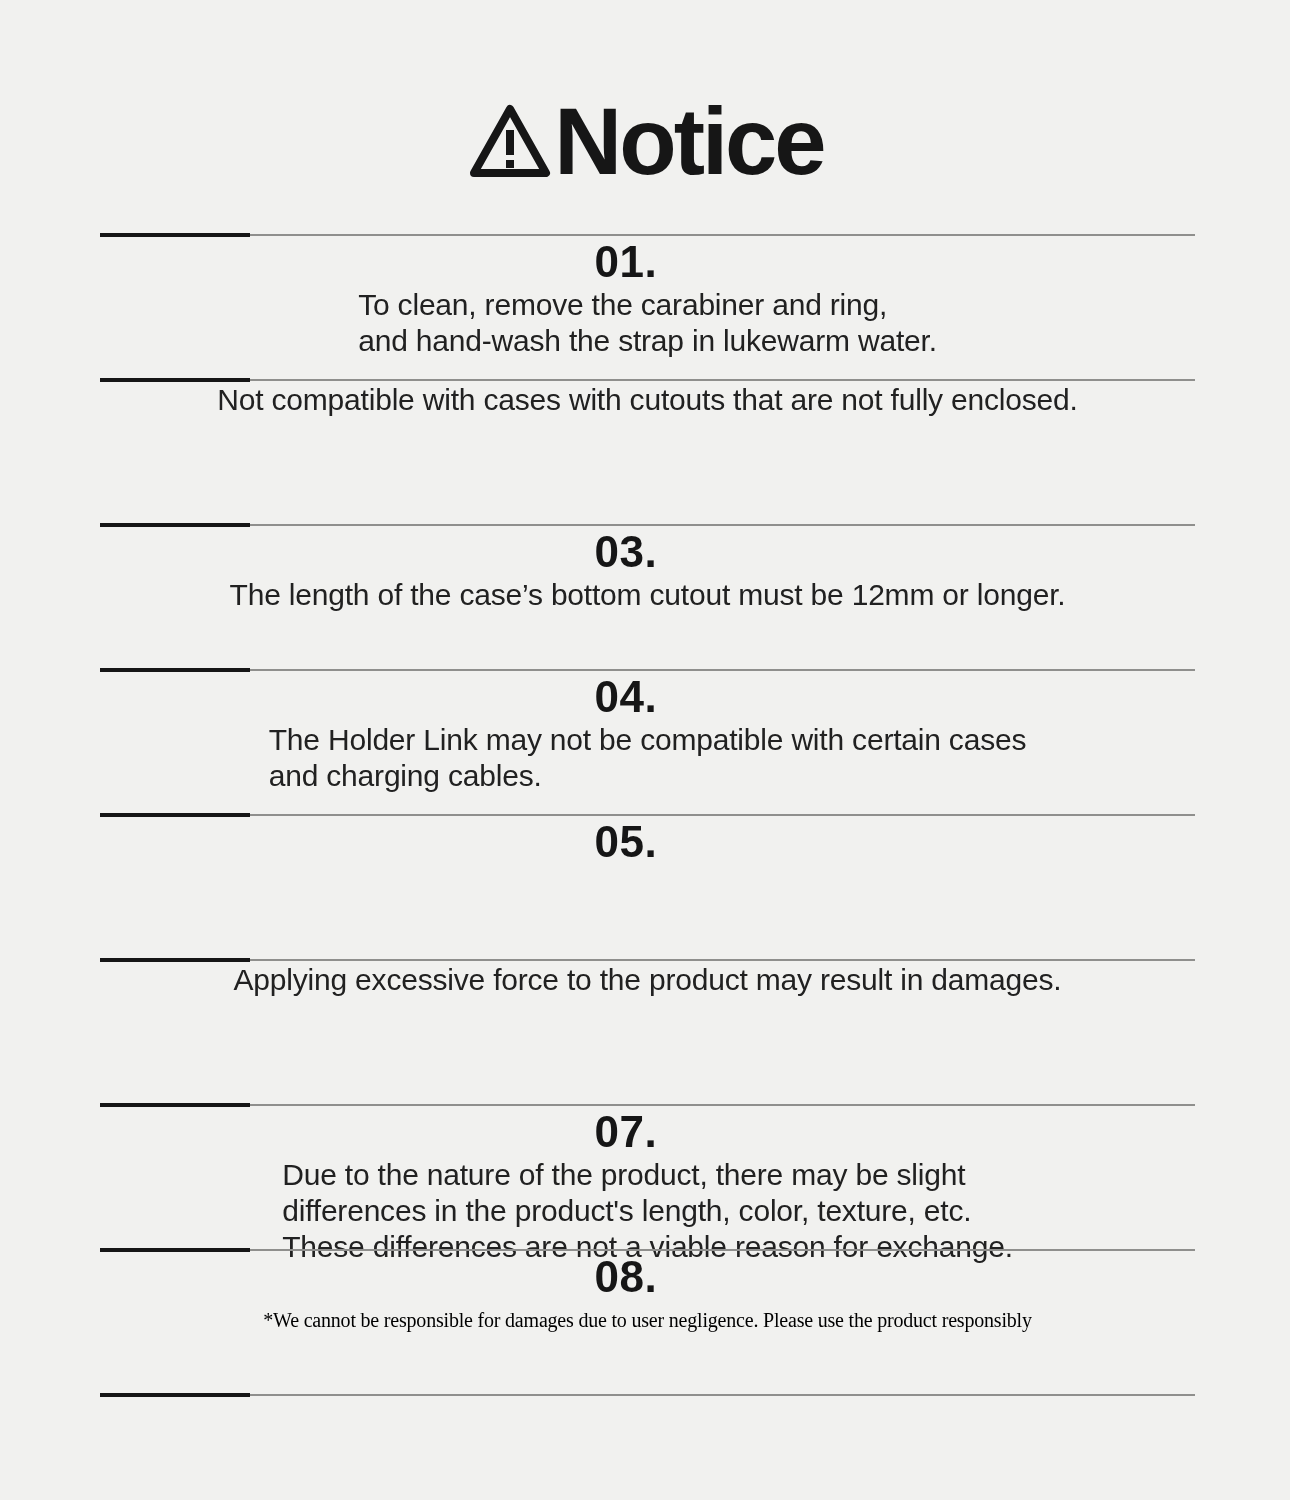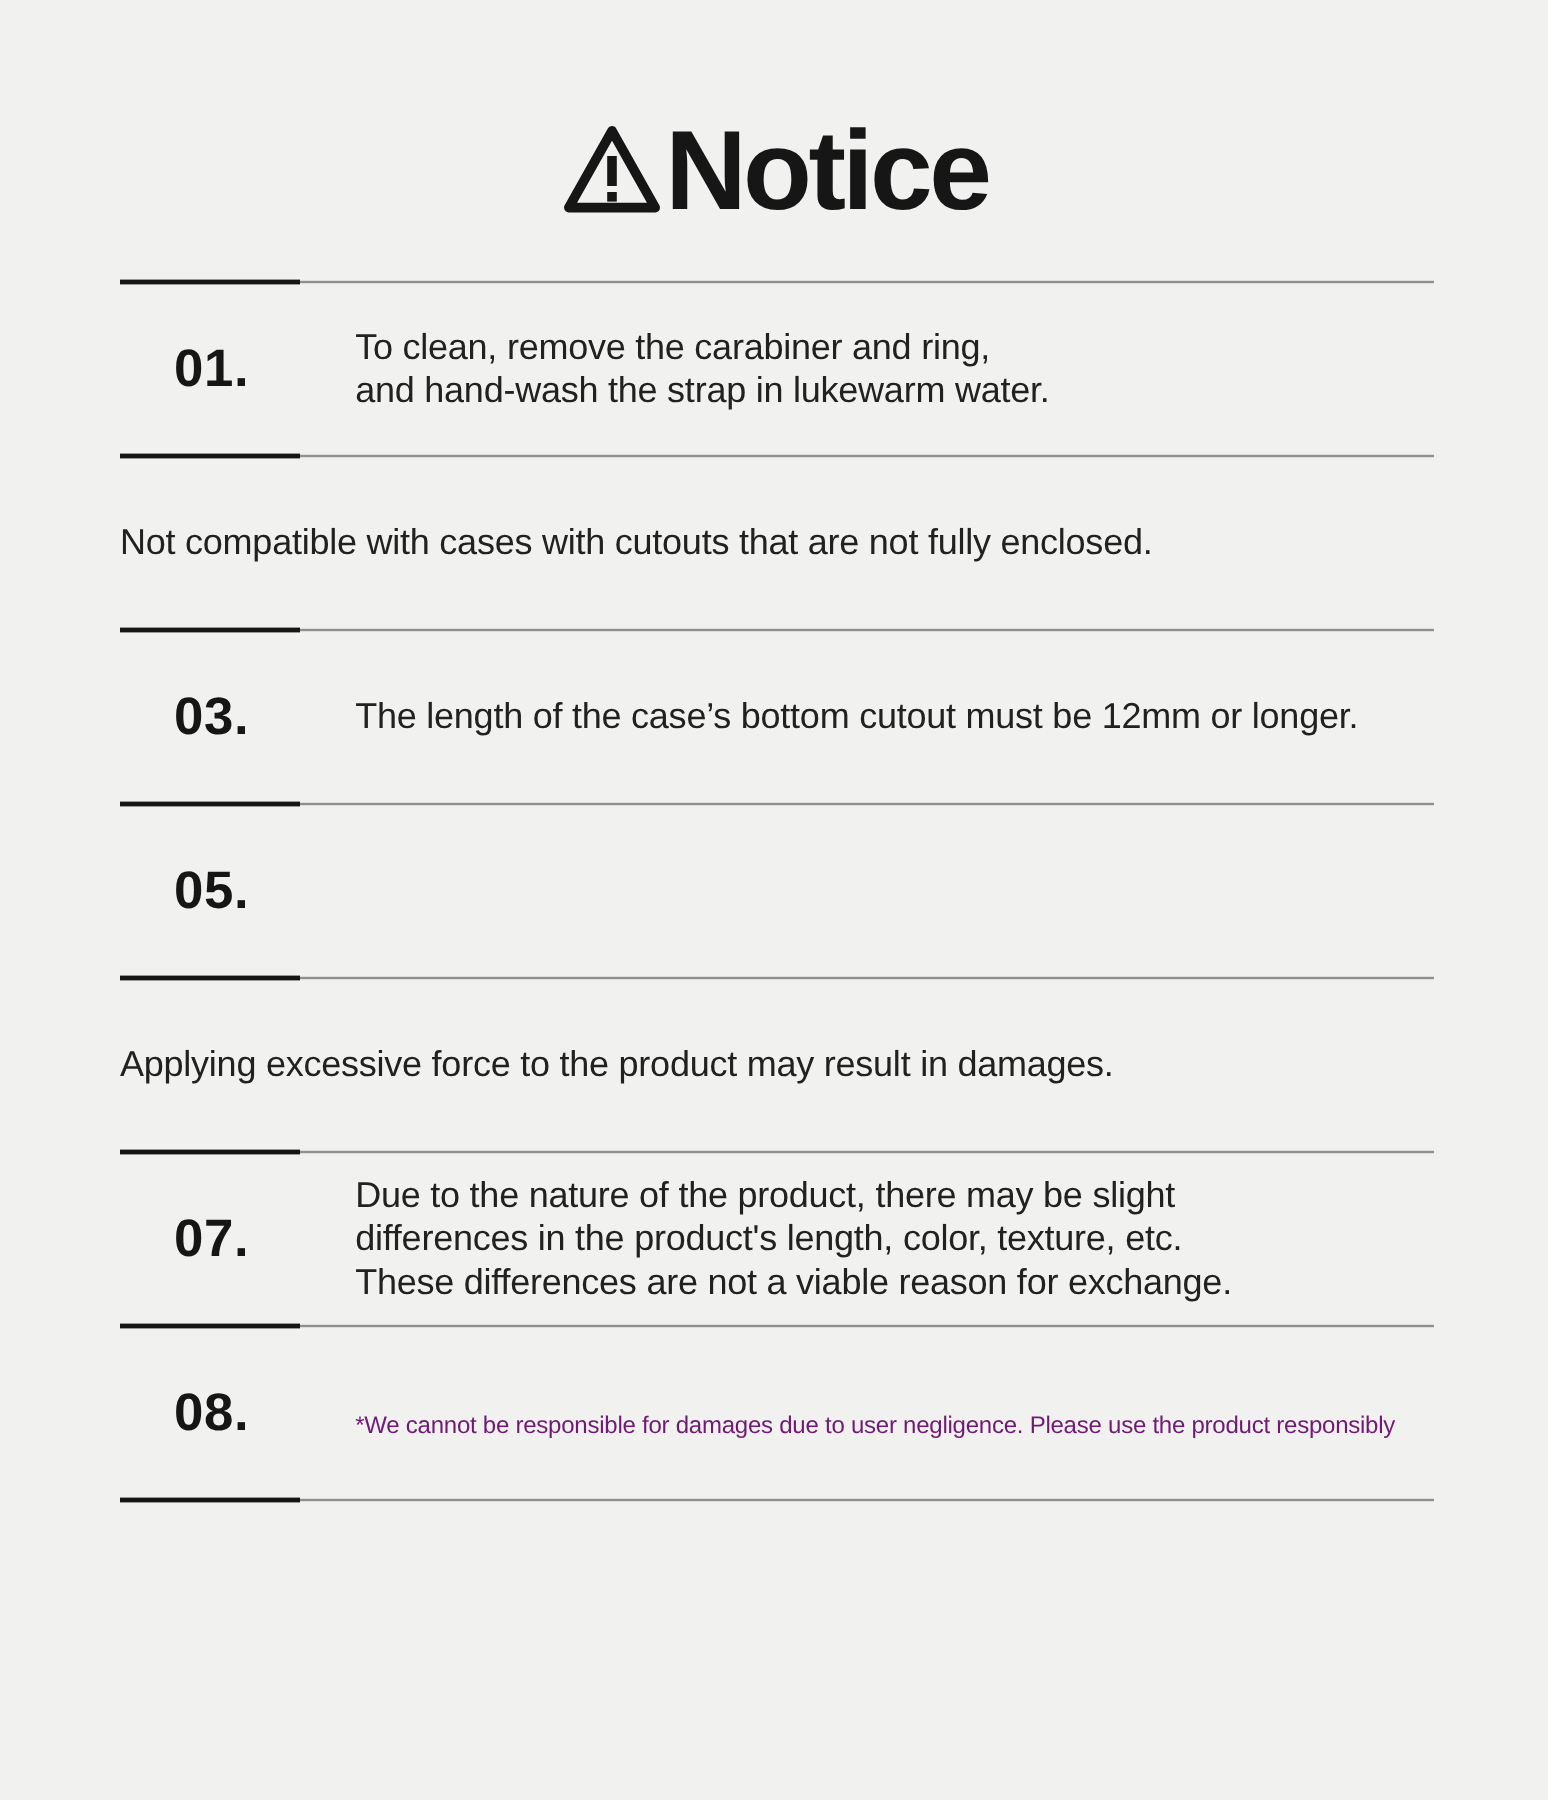--- a/index.html
+++ b/index.html
@@ -54,20 +54,21 @@
   }
   .divider .thin {
     flex: 1;
     height: 2px;
     background: #8f8f8d;
   }
   .row-content {
     height: 141px;
     display: flex;
     align-items: center;
+    flex-direction: column;
   }
   .num {
     width: 196px;
     box-sizing: border-box;
     padding-left: 45px;
     font-size: 44px;
     font-weight: bold;
     letter-spacing: 0.5px;
     color: #161616;
     flex: 0 0 auto;
@@ -80,22 +81,23 @@
     font-size: 30px;
     line-height: 36px;
     letter-spacing: -0.2px;
     white-space: pre-line;
     color: #212121;
   }
   .footnote {
     font-size: 20px;
     line-height: 28px;
     letter-spacing: -0.2px;
-    margin-top: 21px;
-    color: #701a75;
+    margin-top: 4px;
+    color: #000000;
+    font-family: Liberation Serif, serif;
   }
   .footnote:empty {
     display: none;
   }
 </style>
 </head>
 <body>
 
 <div class="header">
   <span class="warning-icon-wrap">
@@ -142,20 +144,33 @@
         <span class="thin"></span>
       </div>
     <div class="row-content">
       <div class="num">03.</div>
       <div class="text-block">
         <div class="text">The length of the case’s bottom cutout must be 12mm or longer.</div>
       </div>
     </div>
   </div>
 
+  <div class="row">
+    <div class="divider">
+        <span class="thick"></span>
+        <span class="thin"></span>
+      </div>
+    <div class="row-content">
+      <div class="num">04.</div>
+      <div class="text-block">
+        <div class="text">The Holder Link may not be compatible with certain cases
+and charging cables.</div>
+      </div>
+    </div>
+  </div>
 
   <div class="row">
     <div class="divider">
         <span class="thick"></span>
         <span class="thin"></span>
       </div>
     <div class="row-content">
       <div class="num">05.</div>
     </div>
   </div>

